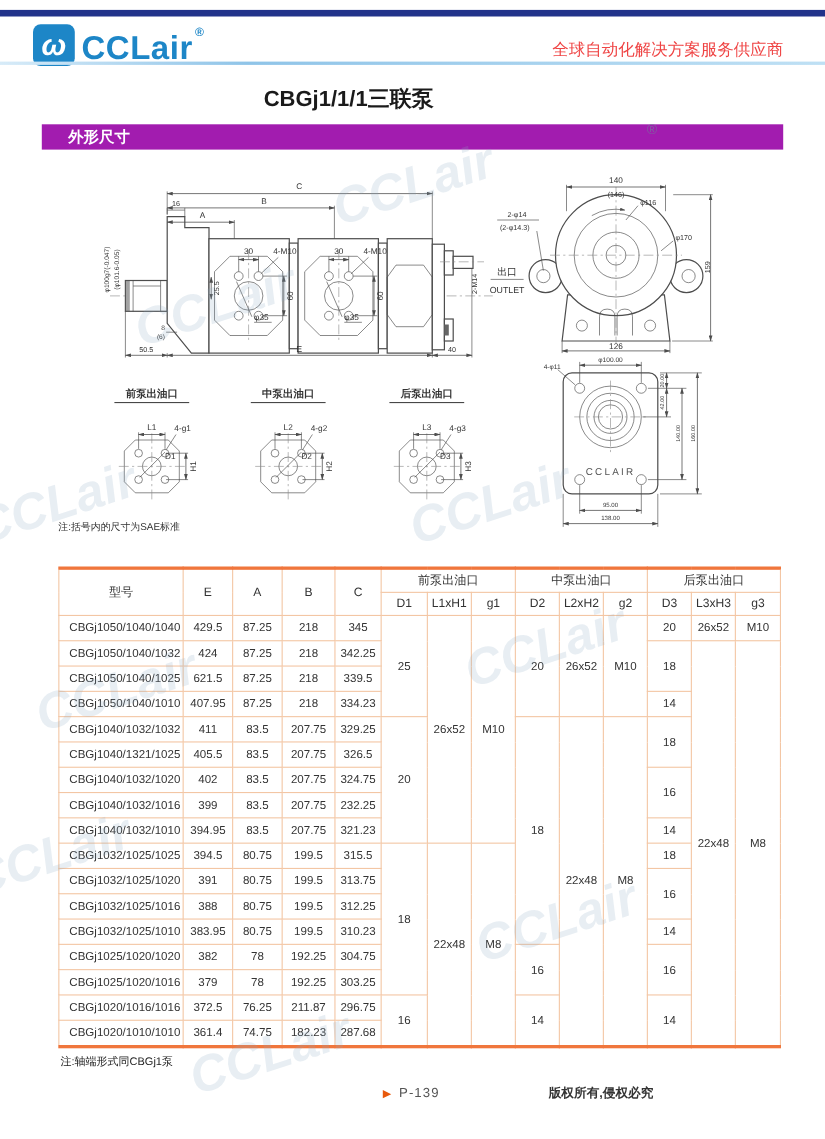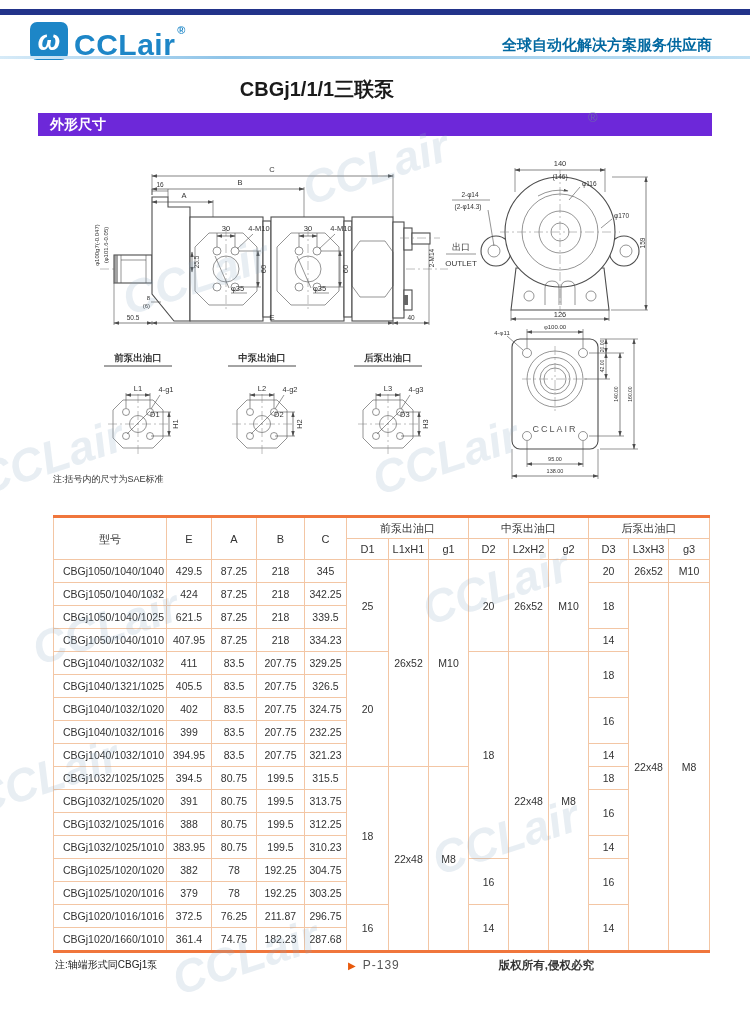--- a/index.html
+++ b/index.html
@@ -6,26 +6,26 @@
   body{width:750px;height:1035px;background:#ffffff;position:relative;overflow:hidden;
        font-family:"Liberation Sans",sans-serif;color:#333;}
   .abs{position:absolute;}
   
   .topbar{left:0;top:9px;width:750px;height:6px;background:#22338a;}
   .logo{left:30px;top:22px;display:flex;align-items:flex-start;}
   .logo-mark{width:38px;height:38px;background:#1d86c7;border-radius:7px;color:#fff;
              display:flex;align-items:center;justify-content:center;font-size:27px;font-weight:bold;font-style:italic;}
   .logo-text{color:#1d86c7;font-weight:bold;font-size:30px;letter-spacing:.5px;margin-left:6px;margin-top:6px;}
   .logo-reg{color:#1d86c7;font-size:11px;font-weight:bold;margin-left:2px;margin-top:2px;}
-  .slogan{right:38px;top:36px;color:#0369a1;font-weight:bold;font-size:15px;margin-left:25px;}
+  .slogan{right:38px;top:36px;color:#ef4444;font-weight:normal;font-size:15px;margin-left:25px;}
   .divider{left:0;top:56px;width:750px;height:3px;
            background:linear-gradient(90deg,#d7ebf8,#8fc4e8 30%,#bfe0f4);}
   .page-title{left:0;top:76px;width:634px;text-align:center;font-size:20px;font-weight:bold;color:#1a1a1a;}
-  .banner{left:38px;top:113px;width:674px;height:23px;background:#6d28d9;color:#fff;
-          font-size:14px;font-weight:bold;line-height:23px;padding-left:12px;box-sizing:border-box;}
+  .banner{left:38px;top:113px;width:674px;height:23px;background:#a21caf;color:#fff;
+          font-size:14px;font-weight:bold;line-height:23px;padding-left:24px;box-sizing:border-box;}
   
   .drawing{left:0;top:135px;}
   svg text{font-family:"Liberation Sans",sans-serif;fill:#333;}
   .t5{font-size:5px;} .t55{font-size:5.5px;} .t6{font-size:6px;} .t65{font-size:6.5px;}
   .t7{font-size:7.5px;} .t75{font-size:8px;} .t8{font-size:9px;} .t9{font-size:9.5px;}
   .tb{font-weight:bold;}
   .wf{fill:#fff;stroke:#4d4d4d;stroke-width:1.1;}
   .tl{fill:none;stroke:#4d4d4d;stroke-width:0.6;}
   .hl{fill:#fff;stroke:#4d4d4d;stroke-width:0.6;}
   .cl{fill:none;stroke:#888;stroke-width:0.55;stroke-dasharray:9 3 2 3;}
@@ -36,21 +36,21 @@
   table{border-collapse:collapse;table-layout:fixed;width:656px;
         border-top:3px solid #f0763c;border-bottom:3px solid #f0763c;
         border-left:1px solid #f3c6a4;border-right:1px solid #f3c6a4;}
   th,td{border:1px solid #f3c6a4;font-weight:normal;text-align:center;
         font-size:10.5px;color:#333;padding:0;height:22px;line-height:12px;}
   thead th{font-size:11px;height:20px;}
   td.model{text-align:left;padding-left:9px;}
   .note1,.note2{font-size:10px;color:#222;}
   .note2{left:55px;top:958px;}
   
-  .pagefoot{left:0;top:956px;width:654px;height:20px;}
+  .pagefoot{left:0;top:984px;width:654px;height:20px;}
   .pagenum{position:absolute;left:348px;top:2px;font-size:12px;color:#555;letter-spacing:1px;}
   .pagenum .tri{color:#e8590c;font-size:10px;margin-right:6px;}
   .copyright{position:absolute;right:60px;top:2px;font-size:11.5px;font-weight:bold;color:#333;}
   
   .wm{position:absolute;font-size:46px;font-weight:bold;font-style:italic;color:rgba(140,168,196,.20);
       transform:rotate(-18deg);white-space:nowrap;pointer-events:none;z-index:5;}
   .wm-reg{position:absolute;font-size:13px;color:rgba(110,130,155,.65);z-index:5;}
   .content{z-index:1;}
 </style>
 </head>
@@ -540,21 +540,21 @@
             <td class="model">CBGj1020/1016/1016</td>
             <td>372.5</td>
             <td>76.25</td>
             <td>211.87</td>
             <td>296.75</td>
             <td rowspan="2">16</td>
             <td rowspan="2">14</td>
             <td rowspan="2">14</td>
           </tr>
           <tr>
-            <td class="model">CBGj1020/1660/1010</td>
+            <td class="model">CBGj1020/1010/1010</td>
             <td>361.4</td>
             <td>74.75</td>
             <td>182.23</td>
             <td>287.68</td>
           </tr>
         </tbody>
     </table>
   </div>
 
   <div class="abs note2">注:轴端形式同CBGj1泵</div>

